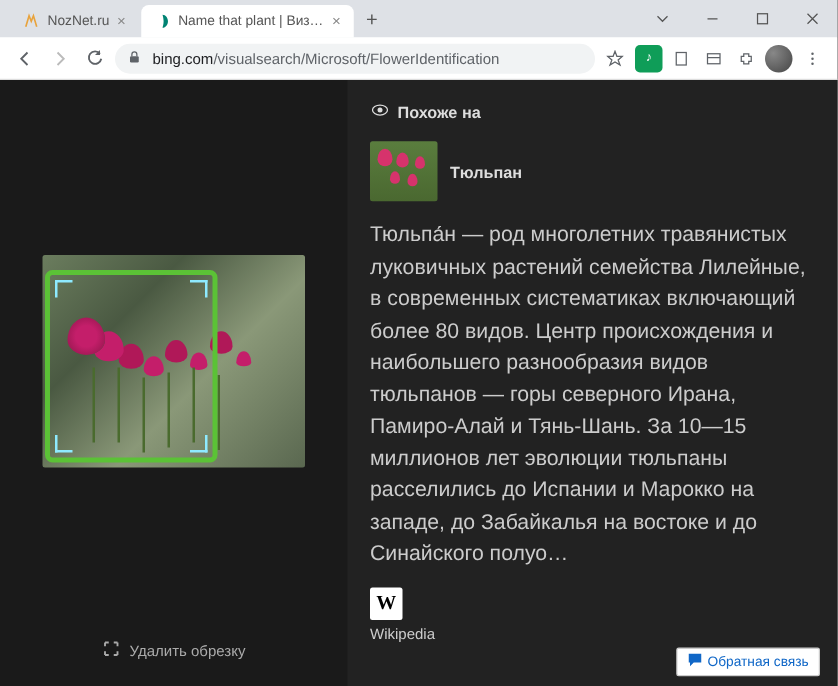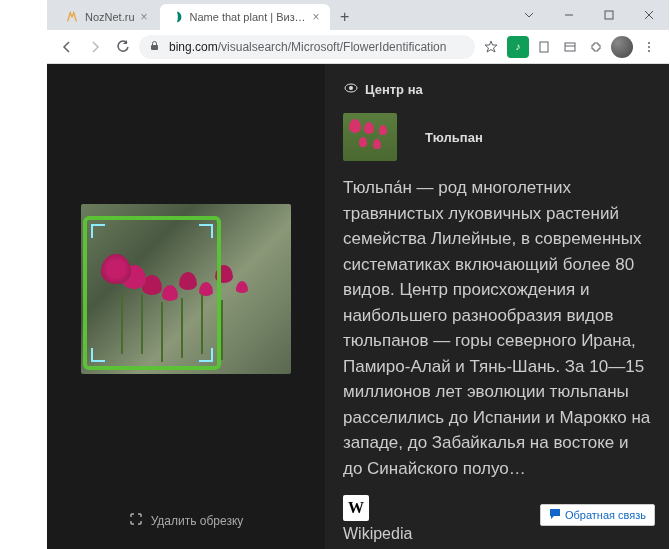--- a/index.html
+++ b/index.html
@@ -36,31 +36,31 @@
   .crop-box { position: absolute; left: 2px; top: 12px; width: 138px; height: 154px; border: 4px solid #5bc236; border-radius: 6px; }
   .corner { position: absolute; width: 14px; height: 14px; border: 2px solid #8eeaff; }
   .corner.tl { top: 4px; left: 4px; border-right: none; border-bottom: none; }
   .corner.tr { top: 4px; right: 4px; border-left: none; border-bottom: none; }
   .corner.bl { bottom: 4px; left: 4px; border-right: none; border-top: none; }
   .corner.br { bottom: 4px; right: 4px; border-left: none; border-top: none; }
   .delcrop { margin-top: auto; margin-bottom: 20px; display: flex; align-items: center; gap: 8px; color: #aaa; font-size: 12px; }
 
   .rightpane { flex: 1; background: #222; padding: 16px 18px; color: #ddd; overflow: hidden; }
   .section-hdr { display: flex; align-items: center; gap: 6px; font-size: 13px; font-weight: 600; margin-bottom: 14px; }
-  .result { display: flex; gap: 28px; align-items: center; margin-bottom: 14px; }
+  .result { display: flex; gap: 10px; align-items: center; margin-bottom: 14px; }
   .thumb { width: 54px; height: 48px; background: linear-gradient(180deg, #5a7d3e 0%, #4a6830 100%); border-radius: 2px; position: relative; overflow: hidden; }
   .thumb::before { content: ''; position: absolute; left: 6px; top: 6px; width: 12px; height: 14px; background: #d6336c; border-radius: 50% 50% 50% 50% / 60% 60% 40% 40%; box-shadow: 14px 2px 0 -1px #d6336c, 28px 4px 0 -2px #d6336c, 8px 16px 0 -2px #d6336c, 22px 18px 0 -2px #d6336c; }
   .result-title { font-weight: 600; font-size: 13px; }
   .desc { font-size: 17px; line-height: 1.5; color: #ccc; margin-bottom: 14px; }
   .source { display: flex; flex-direction: column; align-items: flex-start; gap: 4px; }
   .source-icon { width: 26px; height: 26px; background: #fff; color: #000; display: flex; align-items: center; justify-content: center; font-family: Georgia, serif; font-weight: bold; font-size: 16px; border-radius: 2px; }
-  .source-label { font-size: 16px; color: #ccc; }
-
-  .feedback { position: absolute; right: 14px; bottom: 23px; background: #fff; border: 1px solid #ccc; padding: 3px 8px; font-size: 11px; color: #1067c7; display: flex; align-items: center; gap: 4px; border-radius: 2px; }
-  .container { position: relative; width: 622px; height: 549px; margin-left: 47px; }
+  .source-label { font-size: 12px; color: #ccc; }
+
+  .feedback { position: absolute; right: 14px; bottom: 8px; background: #fff; border: 1px solid #ccc; padding: 3px 8px; font-size: 11px; color: #1067c7; display: flex; align-items: center; gap: 4px; border-radius: 2px; }
+  .container { position: relative; width: 670px; height: 549px; }
 </style>
 </head>
 <body>
 <div class="container">
 
 <div class="titlebar">
   <div class="tab">
     <span class="favicon">
       <svg viewBox="0 0 16 16">
             <path d="M3 13 L6 3 L8 8 L10 3 L13 13" stroke="#e8a33d" stroke-width="1.5" fill="none"></path>
@@ -177,21 +177,21 @@
       <span>Удалить обрезку</span>
     </div>
   </div>
 
   <div class="rightpane">
     <div class="section-hdr">
       <span><svg width="16" height="16" viewBox="0 0 16 16">
               <ellipse cx="8" cy="8" rx="6" ry="4" stroke="#ddd" fill="none"></ellipse>
               <circle cx="8" cy="8" r="2" fill="#ddd"></circle>
             </svg></span>
-      <span>Центр на</span>
+      <span>Похоже на</span>
     </div>
     <div class="result">
       <div class="thumb"></div>
       <div class="result-title">Тюльпан</div>
     </div>
     <div class="desc">Тюльпа́н — род многолетних травянистых луковичных растений семейства Лилейные, в современных систематиках включающий более 80 видов. Центр происхождения и наибольшего разнообразия видов тюльпанов — горы северного Ирана, Памиро-Алай и Тянь-Шань. За 10—15 миллионов лет эволюции тюльпаны расселились до Испании и Марокко на западе, до Забайкалья на востоке и до Синайского полуо…</div>
     <div class="source">
       <div class="source-icon">W</div>
       <div class="source-label">Wikipedia</div>
     </div>

